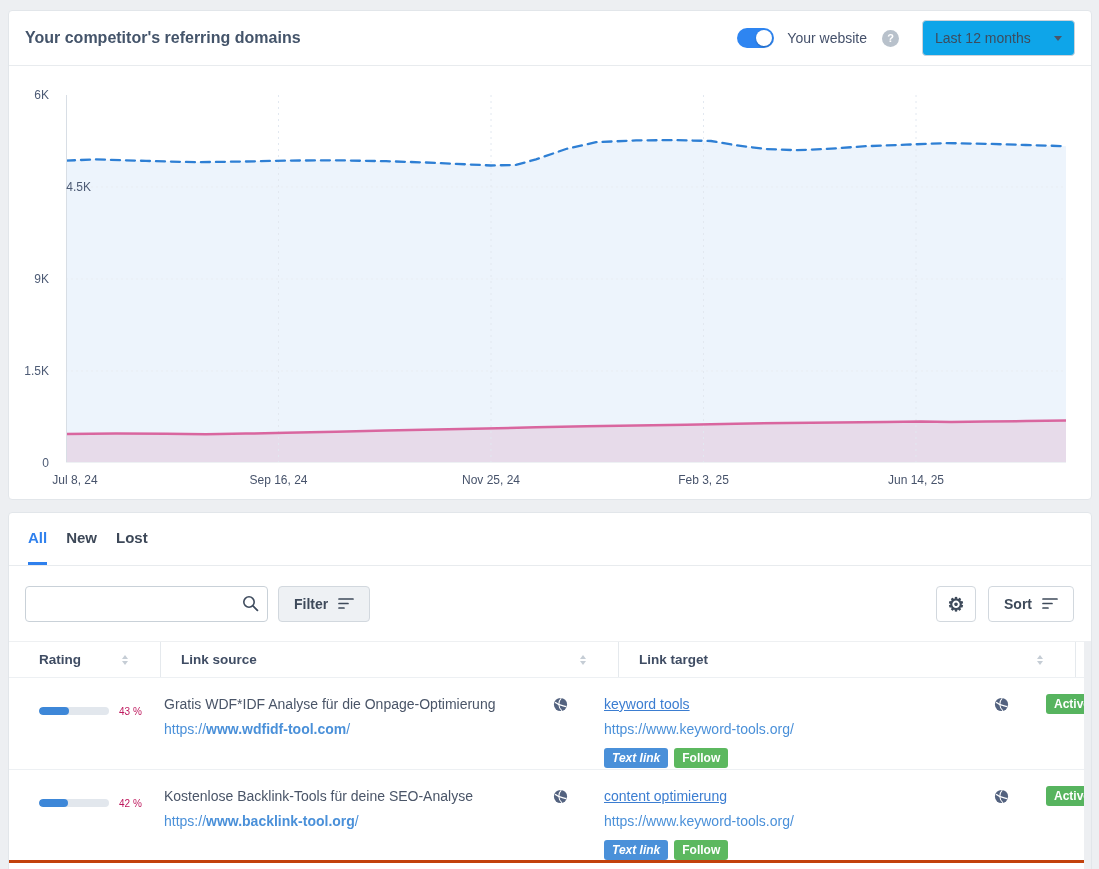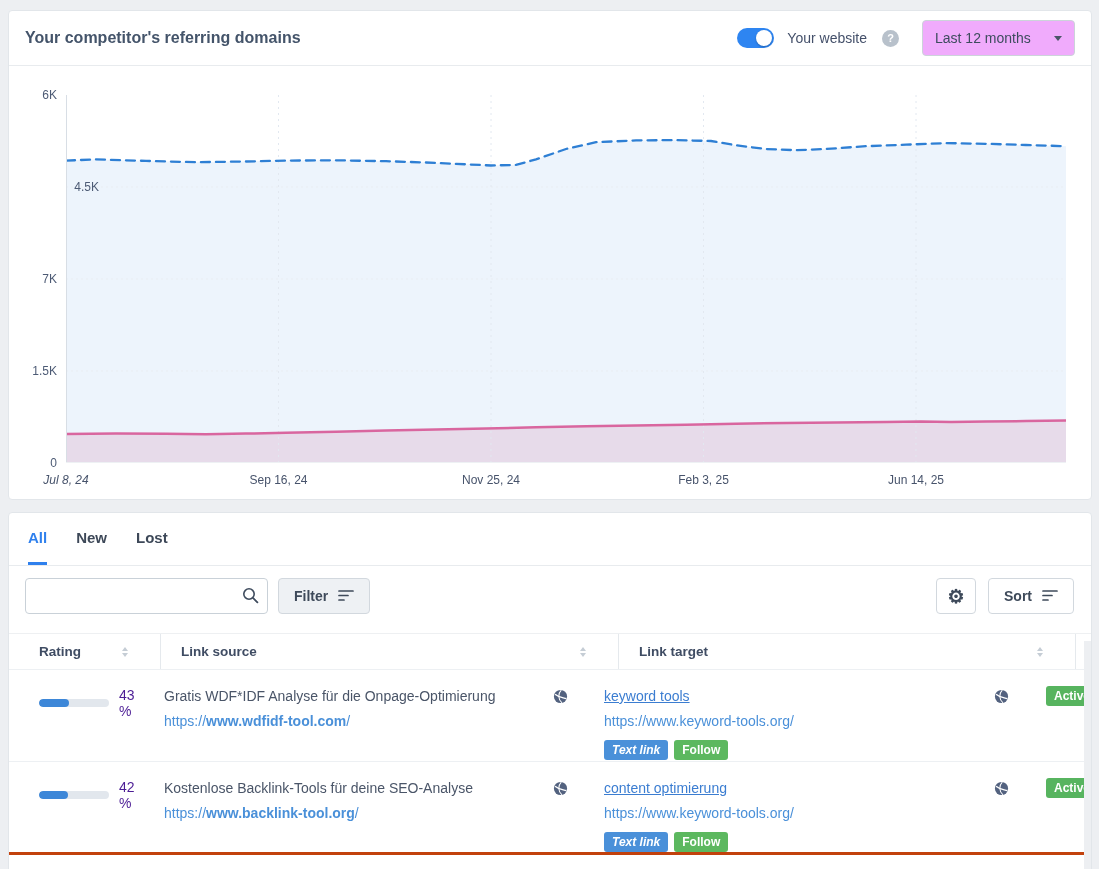--- a/index.html
+++ b/index.html
@@ -13,37 +13,37 @@
   #bottom-card { left:8px; top:512px; width:1084px; height:600px; border-radius:4px 4px 0 0; overflow:hidden; }
 
   
   .card-header { height:55px; display:flex; align-items:center; padding:0 16px; border-bottom:1px solid #e8ebee; }
   .page-title { font-size:16px; font-weight:700; color:#44546a; margin-right:auto; }
   .toggle { width:37px; height:20px; border-radius:10px; background:#2e85f1; position:relative; margin-right:13px; cursor:pointer; flex:none; }
   .toggle-knob { position:absolute; right:2px; top:2px; width:16px; height:16px; border-radius:50%; background:#fff; box-shadow:0 1px 2px rgba(0,0,0,.25); }
   .toggle-label { font-size:14px; color:#44506a; margin-right:15px; }
   .help { width:17px; height:17px; border-radius:50%; background:#b8c1cb; color:#fff; font-size:11px; font-weight:700;
           display:flex; align-items:center; justify-content:center; margin-right:23px; cursor:pointer; }
-  .select { height:36px; min-width:153px; border:1px solid #ccd3da; border-radius:4px; background:#f0abfc;
+  .select { height:36px; min-width:153px; border:1px solid #ccd3da; border-radius:4px; background:#0ea5e9;
             display:flex; align-items:center; justify-content:space-between; padding:0 12px; font-size:14px; color:#3d4c5e; cursor:pointer; }
   .caret-down { width:0; height:0; border-left:4.5px solid transparent; border-right:4.5px solid transparent; border-top:5.5px solid #4a5568; margin-left:14px; }
 
   
   #chart-region { position:relative; height:433px; }
   #chart-svg { position:absolute; left:57px; top:29px; }
-  .y-label { position:absolute; left:8px; width:40px; text-align:right; font-size:12px; color:#4d5b75; }
+  .y-label { position:absolute; left:0; width:40px; text-align:right; font-size:12px; color:#4d5b75; }
   .x-label { position:absolute; top:407px; transform:translateX(-50%); font-size:12px; color:#47536b; white-space:nowrap; }
 
   
-  .tabs { height:53px; border-bottom:1px solid #e8ebee; display:flex; align-items:stretch; padding-left:19px; gap:29px; }
+  .tabs { height:53px; border-bottom:1px solid #e8ebee; display:flex; align-items:stretch; padding-left:19px; gap:19px; }
   .tab { display:flex; align-items:center; font-size:15px; font-weight:600; color:#3d4858; border-bottom:3px solid transparent; cursor:pointer; }
   .tab.active { color:#2f80ed; border-bottom-color:#2f80ed; }
 
   
-  .toolbar { margin:12px 17px 19px 16px; height:36px; display:flex; align-items:center; }
+  .toolbar { margin:20px 17px 19px 16px; height:36px; display:flex; align-items:center; }
   .search-wrap { position:relative; width:243px; }
   .search-input { width:100%; height:36px; border:1px solid #c9d1d8; border-radius:4px; padding:0 34px 0 10px; font-size:14px; color:#3d4c5e; outline:none; }
   .search-icon { position:absolute; right:9px; top:9px; }
   .btn { height:36px; border:1px solid #d2d8de; border-radius:4px; background:#fff; display:flex; align-items:center; gap:10px;
          font-size:14px; font-weight:600; color:#3e4a5a; padding:0 15px; cursor:pointer; }
   .btn.gray { background:#eef1f4; margin-left:10px; }
   .btn.icon-only { width:40px; justify-content:center; padding:0; font-size:19px; margin-right:12px; }
   .flex-spacer { flex:1; }
 
   
@@ -54,21 +54,21 @@
   .th.bordered { border-left:1px solid #e5e9ed; padding-left:20px; }
   .sort-caret { display:flex; flex-direction:column; gap:2px; align-items:center; }
   .tri-up { width:0; height:0; border-left:3.5px solid transparent; border-right:3.5px solid transparent; border-bottom:4px solid #c5cdd5; }
   .tri-down { width:0; height:0; border-left:3.5px solid transparent; border-right:3.5px solid transparent; border-top:4px solid #c5cdd5; }
 
   .row { display:grid; grid-template-columns:135px 442px 441px 1fr; border-top:1px solid #edf0f3; min-height:92px; }
   .rows .row:last-child { border-bottom:3px solid #c2410c; }
   .cell-rating { display:flex; align-items:center; gap:10px; padding:22px 0 0 30px; align-content:flex-start; height:44px; }
   .progress { width:70px; height:8px; border-radius:4px; background:#e2e7ed; overflow:hidden; flex:none; }
   .progress i { display:block; height:100%; background:#3d87d8; border-radius:4px; }
-  .rating-text { font-size:14px; color:#4c1d95; }
+  .rating-text { font-size:10px; color:#be185d; }
   .cell-source { display:flex; justify-content:space-between; padding:16px 18px 0 20px; }
   .cell-target { display:flex; justify-content:space-between; padding:16px 18px 0 18px; }
   .link-title { font-size:14px; color:#4a5568; line-height:20px; }
   .url { display:block; margin-top:5px; font-size:14px; color:#4a90d9; line-height:20px; }
   .url b { font-weight:700; }
   .anchor { font-size:14px; color:#3b7dd1; text-decoration:underline; line-height:20px; cursor:pointer; display:inline-block;text-align:right; }
   .badges { display:flex; gap:6px; margin-top:9px; }
   .badge { font-size:12px; font-weight:700; color:#fff; padding:3px 8px; border-radius:3px; line-height:14px; white-space:nowrap; }
   .badge.blue { background:#4a90d9;font-style:italic; }
   .badge.green { background:#5cb85f; }
@@ -105,24 +105,24 @@
         <line x1="425" y1="0" x2="425" y2="368" stroke="#e2e8f0" stroke-width="1" stroke-dasharray="2 4"></line>
         <line x1="637.5" y1="0" x2="637.5" y2="368" stroke="#e2e8f0" stroke-width="1" stroke-dasharray="2 4"></line>
         <line x1="850" y1="0" x2="850" y2="368" stroke="#e2e8f0" stroke-width="1" stroke-dasharray="2 4"></line>
         <path d="M0.0,65.6 L30.0,64.4 L80.0,65.9 L130.0,67.2 L180.0,66.5 L220.0,65.6 L270.0,65.3 L320.0,66.2 L360.0,67.5 L400.0,69.3 L425.0,70.5 L450.0,69.9 L470.0,64.4 L500.0,54.0 L530.0,47.2 L570.0,45.4 L610.0,45.1 L645.0,46.0 L670.0,50.3 L700.0,54.0 L730.0,55.2 L760.0,54.0 L800.0,51.2 L840.0,49.7 L880.0,48.1 L920.0,48.8 L960.0,50.0 L1000.0,51.2" fill="none" stroke="#2e7fd4" stroke-width="2.3" stroke-linecap="round" stroke-dasharray="9 6"></path>
         <path d="M0.0,338.9 L50.0,338.4 L100.0,338.7 L140.0,339.3 L180.0,338.6 L220.0,337.8 L270.0,336.7 L320.0,335.6 L370.0,334.6 L420.0,333.5 L470.0,332.3 L520.0,331.2 L570.0,330.5 L620.0,329.7 L670.0,328.7 L720.0,328.0 L770.0,327.5 L820.0,327.0 L855.0,326.6 L885.0,327.0 L920.0,326.6 L960.0,326.1 L1000.0,325.6" fill="none" stroke="#d9669f" stroke-width="2.5" stroke-linecap="round"></path>
         <line x1="0.5" y1="0" x2="0.5" y2="368" stroke="#d8dee5" stroke-width="1"></line>
         <line x1="0" y1="367.5" x2="1000" y2="367.5" stroke="#eef1f4" stroke-width="1"></line>
       </svg>
   <div class="y-label" style="top: 22px;">6K</div>
       <div class="y-label" style="top: 114px; margin-left: 42px;">4.5K</div>
-      <div class="y-label" style="top: 206px;">7K</div>
+      <div class="y-label" style="top: 206px;">9K</div>
       <div class="y-label" style="top: 298px;">1.5K</div>
       <div class="y-label" style="top: 390px;">0</div>
-      <div class="x-label" style="left: 57px; font-style: italic;">Jul 8, 24</div>
+      <div class="x-label" style="left: 66px;">Jul 8, 24</div>
       <div class="x-label" style="left: 269.5px;">Sep 16, 24</div>
       <div class="x-label" style="left: 482px; text-align: center;">Nov 25, 24</div>
       <div class="x-label" style="left: 694.5px;">Feb 3, 25</div>
       <div class="x-label" style="left: 907px;">Jun 14, 25</div>
     </div>
 </div>
 
 <div class="card" id="bottom-card">
 
   <div class="tabs">

